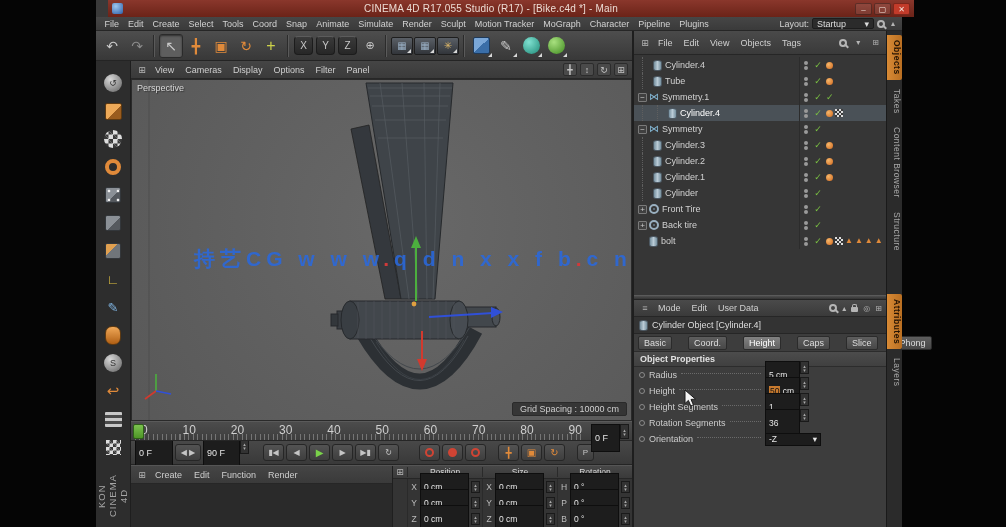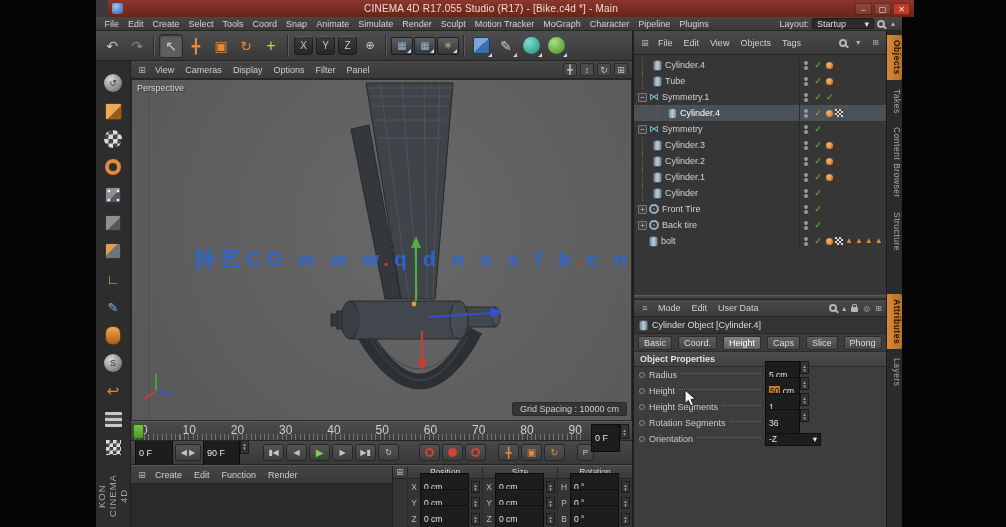--- a/index.html
+++ b/index.html
@@ -126,21 +126,21 @@
 
   
   .attrs{height:227px;background:#3d3d3d;display:flex;flex-direction:column;font-size:9px;}
   .am-menu{height:17px;background:linear-gradient(#4a4a4a,#3a3a3a);border-bottom:1px solid #262626;display:flex;align-items:center;color:#d0d0d0;padding:0 4px;gap:1px;}
   .am-menu .mi{padding:0 5px;}
   .am-right{margin-left:auto;display:flex;align-items:center;gap:5px;color:#b5b5b5;font-size:8px;}
   .lock{width:7px;height:5px;background:#b5b5b5;border-radius:1px;position:relative;margin-top:3px;display:inline-block;}
   .lock:before{content:"";position:absolute;top:-3px;left:1px;width:3px;height:3px;border:1px solid #b5b5b5;border-bottom:none;border-radius:2px 2px 0 0;}
   .am-title{height:17px;display:flex;align-items:center;background:#333;border-bottom:1px solid #262626;color:#ddd;padding:0 5px;gap:4px;}
   .mini-cyl{width:9px;height:11px;background:linear-gradient(90deg,#76909f,#bacbd6,#76909f);border-radius:4px/2.5px;border:1px solid #4e5a64;}
-  .am-tabs{height:18px;display:flex;align-items:center;gap:6px;padding:0 4px;background:#3d3d3d;border-bottom:1px solid #2c2c2c;}
+  .am-tabs{height:18px;display:flex;align-items:center;gap:16px;padding:0 4px;background:#3d3d3d;border-bottom:1px solid #2c2c2c;}
   .atab{background:linear-gradient(#5e5e5e,#474747);border:1px solid #2b2b2b;border-radius:2px;padding:1px 5px;color:#ddd;}
   .atab.active{background:linear-gradient(#828282,#616161);color:#fff;}
   .am-section{height:15px;display:flex;align-items:center;background:linear-gradient(#4c4c4c,#404040);border-bottom:1px solid #2c2c2c;color:#e2e2e2;font-weight:bold;padding:0 6px;}
   .prow{height:16px;display:flex;align-items:center;padding:0 5px;color:#cccccc;}
   .adot{width:6px;height:6px;border:1px solid #8a8a8a;border-radius:50%;margin-right:4px;flex:none;}
   .plabel{white-space:nowrap;}
   .leader{flex:1;border-bottom:1px dotted #6a6a6a;margin:0 4px 3px 4px;min-width:6px;max-width:999px;}
   .pfield{width:44px;display:flex;flex:none;}
   .pfield .fld{height:13px;font-size:8.5px;}
   .pfield .spin{height:13px;}

